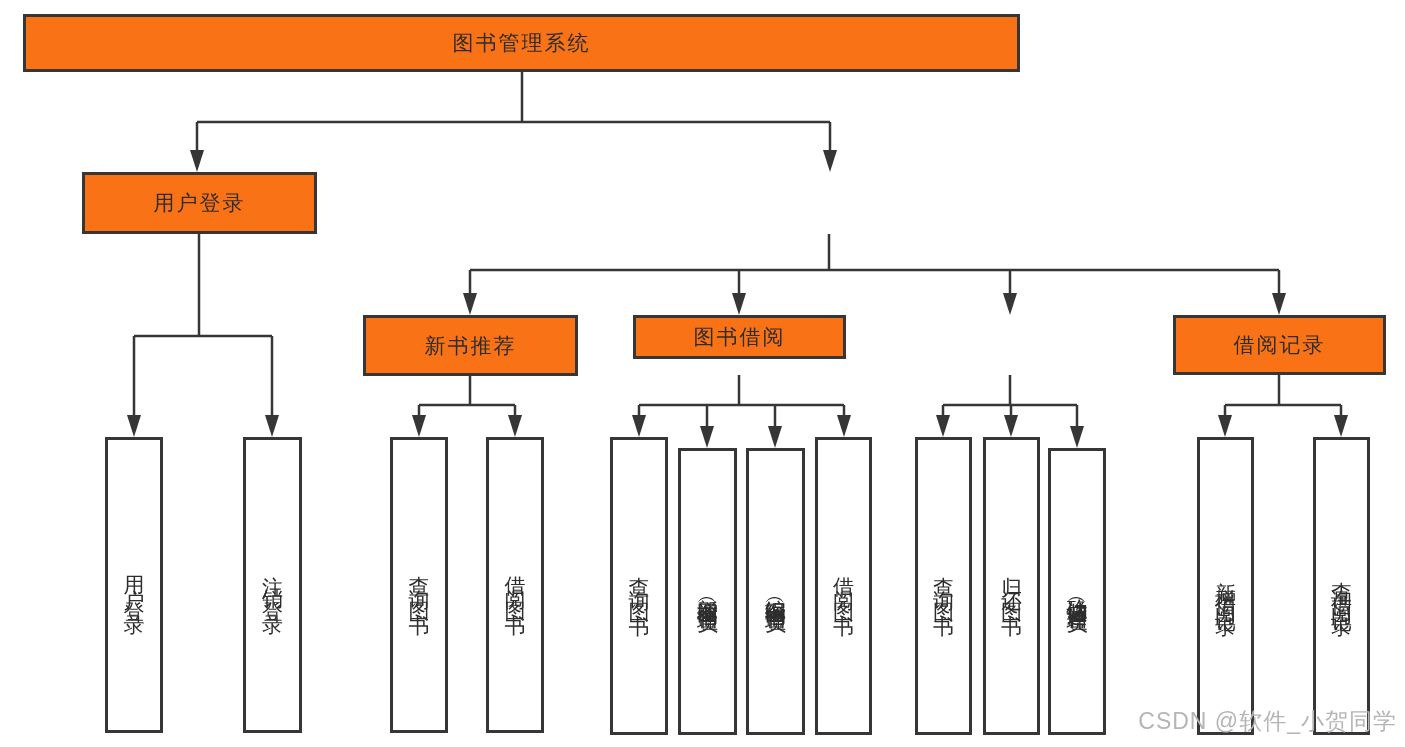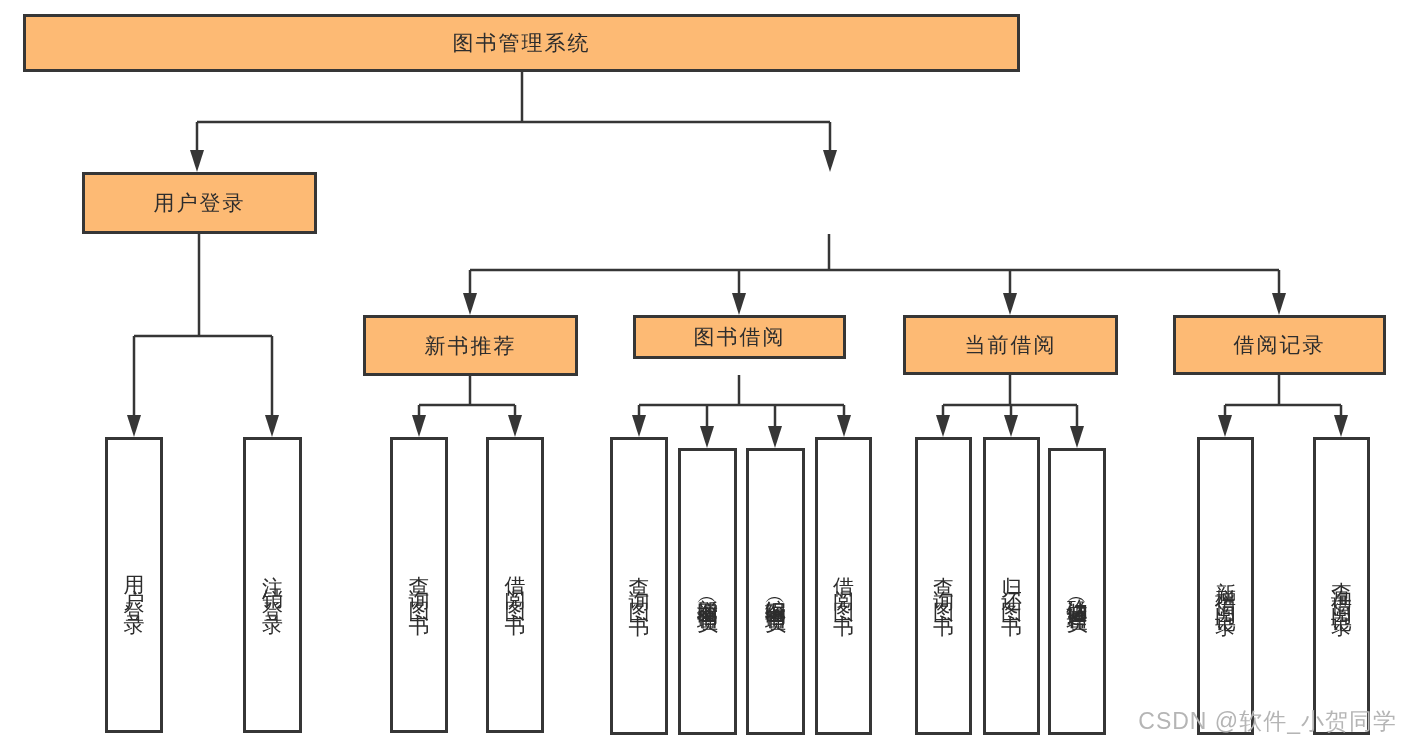--- a/index.html
+++ b/index.html
@@ -2,21 +2,21 @@
 <html><head>
 <meta charset="utf-8">
 <style>
   html,body{margin:0;padding:0;background:#ffffff;}
   .canvas{
     position:relative;width:1405px;height:747px;background:#ffffff;overflow:hidden;
     font-family:"Liberation Sans",sans-serif;color:#2d2d2d;
   }
   .connectors{position:absolute;left:0;top:0;pointer-events:none;}
   .hnode{
-    position:absolute;box-sizing:border-box;border:3px solid #363636;background:#fdba74;
+    position:absolute;box-sizing:border-box;border:3px solid #363636;background:#f97316;
     display:flex;align-items:center;justify-content:center;
     font-size:21px;letter-spacing:2px;color:#2d2d2d;z-index:2;
   }
   .vnode{
     position:absolute;box-sizing:border-box;border:3px solid #363636;background:#ffffff;
     display:flex;align-items:center;justify-content:center;z-index:2;
   }
   .vtext{
     writing-mode:vertical-rl;text-orientation:mixed;
     font-size:21px;color:#2d2d2d;white-space:nowrap;
@@ -92,21 +92,20 @@
     <line x1="1341" y1="405" x2="1341" y2="417"></line>
     <polygon points="1334,415 1348,415 1341,437" stroke="none"></polygon>
   </svg>
 
   <div class="hnode" style="left:23px;top:14px;width:997px;height:58px">图书管理系统</div>
 
   <div class="hnode" style="left:82px;top:172px;width:235px;height:62px">用户登录</div>
 
   <div class="hnode" style="left:363px;top:315px;width:215px;height:61px">新书推荐</div>
   <div class="hnode" style="left:633px;top:315px;width:213px;height:44px">图书借阅</div>
-  <div class="hnode" style="left:903px;top:315px;width:215px;height:60px">当前借阅</div>
   <div class="hnode" style="left:1173px;top:315px;width:213px;height:60px">借阅记录</div>
 
   <div class="vnode" style="left:105px;top:437px;width:58px;height:296px">
     <span class="vtext" style="letter-spacing: 0.62em;">用户登录</span>
   </div>
   <div class="vnode" style="left:243px;top:437px;width:59px;height:296px">
     <span class="vtext" style="letter-spacing: 0.62em;">注销登录</span>
   </div>
 
   <div class="vnode" style="left:390px;top:437px;width:58px;height:296px">

